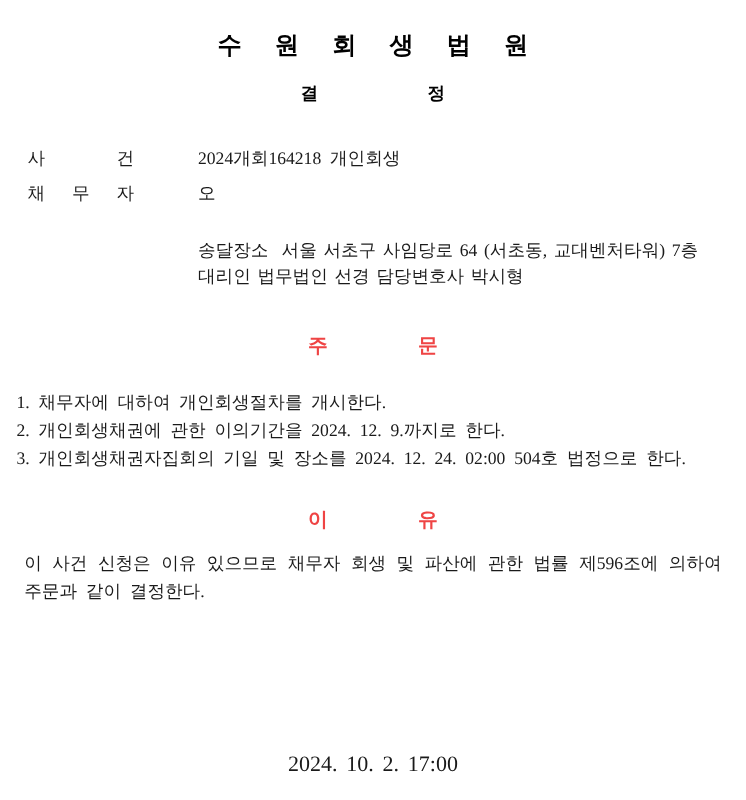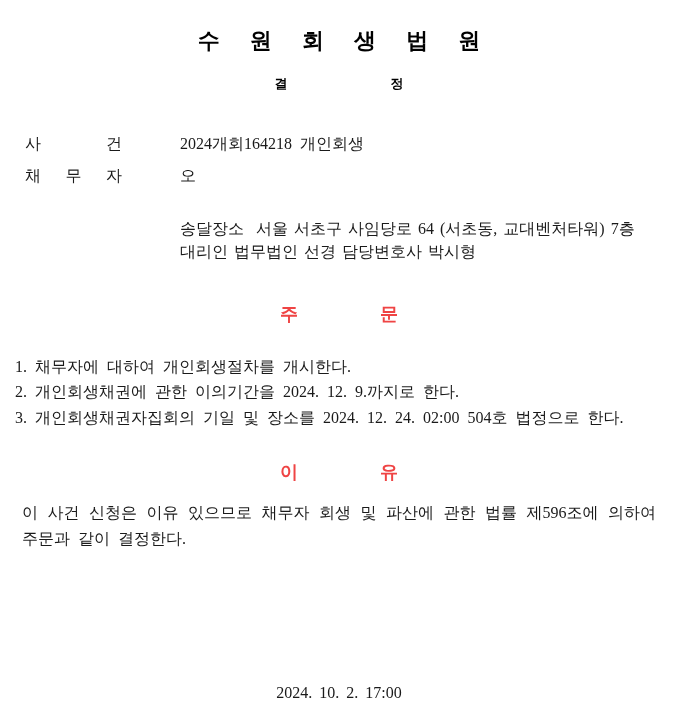--- a/index.html
+++ b/index.html
@@ -33,23 +33,23 @@
     color: #000000;
     white-space: pre;
   }
   .doc-type {
     position: absolute;
     top: 75px;
     left: 0;
     right: 0;
     margin: 0;
     text-align: center;
-    font-family: Liberation Mono, monospace;
+    font-family: Liberation Sans, sans-serif;
     font-weight: 700;
-    font-size: 13px;
+    font-size: 16px;
     word-spacing: 95px;
     color: #000000;
     white-space: pre;
   }
   .section-heading {
     position: absolute;
     left: 0;
     right: 0;
     margin: 0;
     text-align: center;
@@ -118,21 +118,21 @@
     text-align-last: justify;
   }
 
   
   .decision-datetime {
     position: absolute;
     top: 684px;
     left: 0;
     right: 0;
     text-align: center;
-    font-size: 16px;
+    font-size: 20px;
     word-spacing: 3px;
     white-space: pre;
   }
 </style>
 </head>
 <body>
 
 <div class="page">
 
   <h1 class="court-title">수 원 회 생 법 원</h1>

